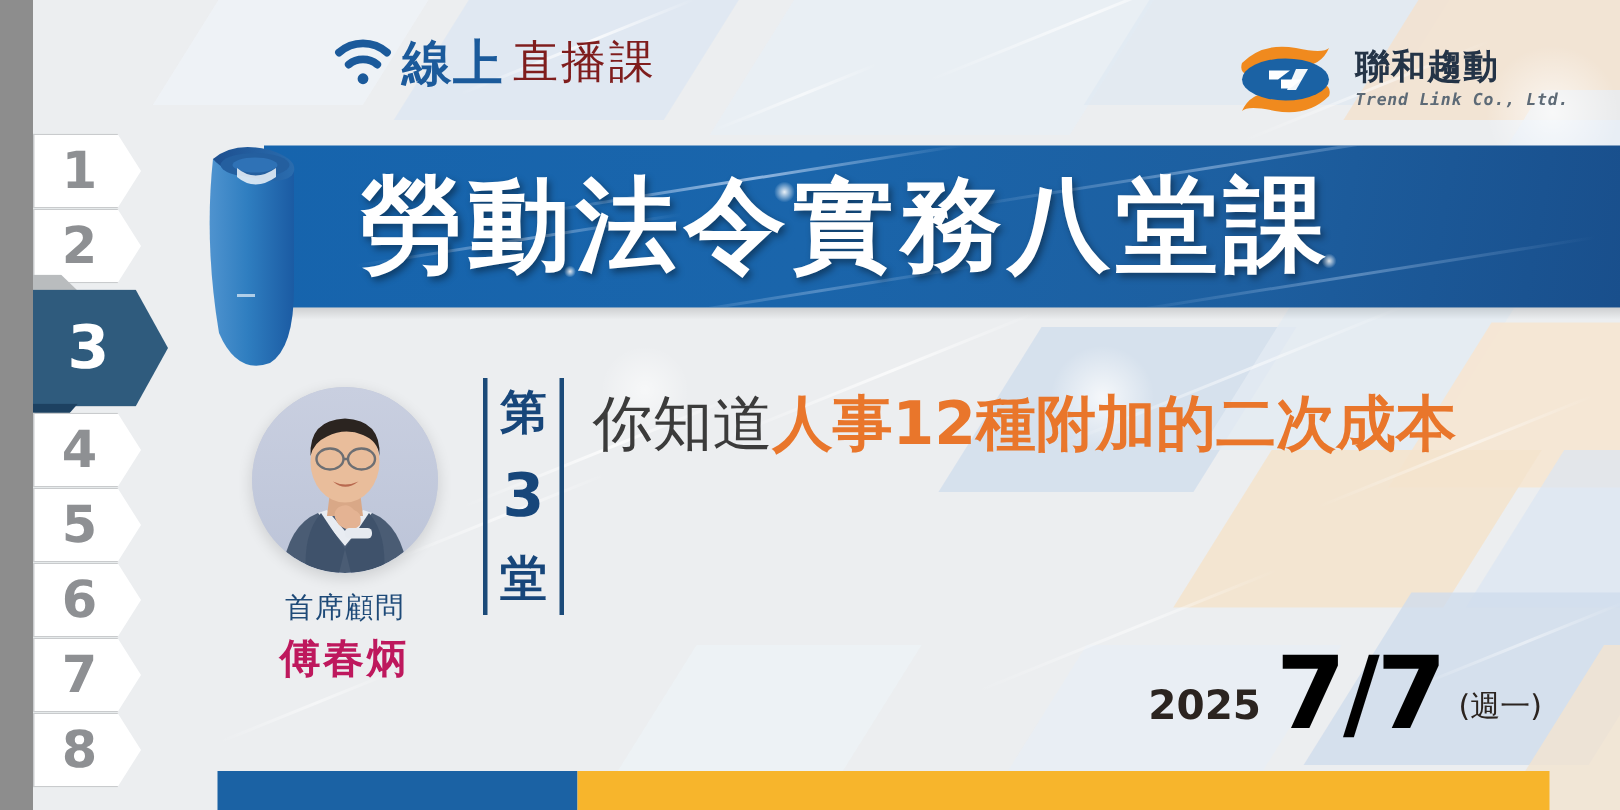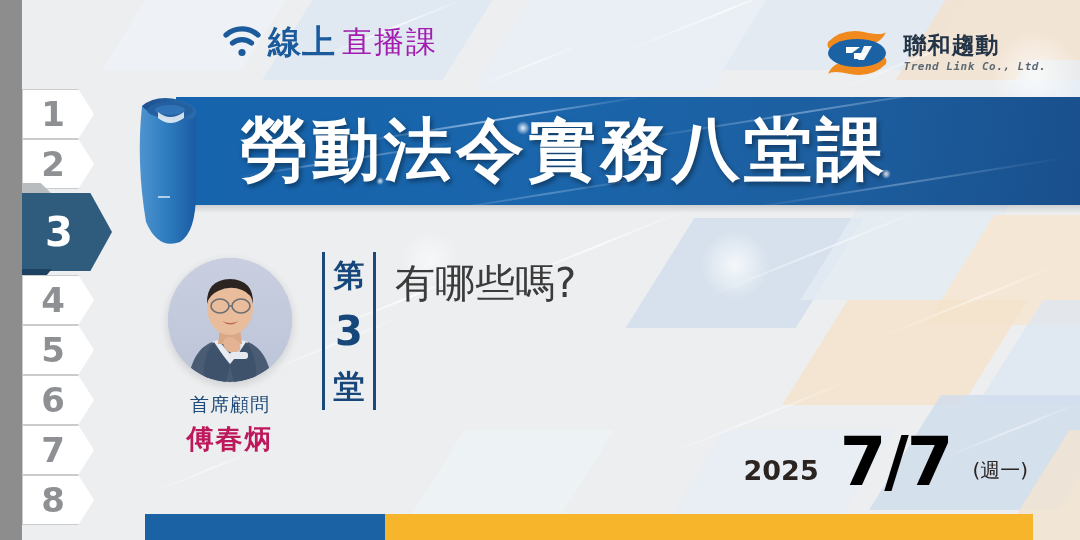--- a/index.html
+++ b/index.html
@@ -53,21 +53,21 @@
   .tab.active .foldtop{
     position:absolute;left:0;top:-10px;width:30px;height:11px;
     background:#b9bcbe;clip-path:polygon(0 0,62% 0,100% 100%,0 100%);
   }
 
   
   #live{position:absolute;left:222px;top:24px;display:flex;align-items:flex-end;gap:6px;}
   #wifi{width:40px;height:34px;position:relative;}
   .live-cn{font-family:"DejaVu Sans","Liberation Sans",sans-serif;}
   #live .strong{font-size:33px;font-weight:bold;color:#1b5a9b;letter-spacing:1px;line-height:1;}
-  #live .light{font-size:30px;font-weight:normal;color:#a21caf;letter-spacing:2px;line-height:1;padding-bottom:1px;}
+  #live .light{font-size:30px;font-weight:normal;color:#7f1d1d;letter-spacing:2px;line-height:1;padding-bottom:1px;}
 
   
   #ribbon{position:absolute;left:176px;top:97px;width:904px;height:108px;
     background:linear-gradient(100deg,#1664ad 0%,#1a65ab 40%,#1d5fa0 72%,#194f8c 100%);
     overflow:hidden;}
   #ribbon .rline{position:absolute;height:2px;background:linear-gradient(90deg,rgba(255,255,255,0),rgba(170,200,235,.85),rgba(255,255,255,0));transform:rotate(-9deg);}
   #ribbon .dot{position:absolute;border-radius:50%;background:radial-gradient(circle,rgba(255,255,255,.9),rgba(255,255,255,0) 70%);}
   #ribbon-shadow{position:absolute;left:176px;top:205px;width:904px;height:8px;
     background:linear-gradient(180deg,rgba(0,0,0,.13),rgba(0,0,0,0));}
 
@@ -109,21 +109,21 @@
 
   
   #question{position:absolute;left:395px;top:258px;width:660px;
             font-family:"DejaVu Sans",sans-serif;font-size:40px;line-height:1.28;
             color:#3b3b3b;letter-spacing:0px;}
   #question .hl{color:#e9762b;font-weight:bold;}
   #question .ln{white-space:nowrap;}
   #question .ln2{font-weight:normal;}
 
   
-  #date{position:absolute;right:52px;bottom:48px;display:flex;align-items:flex-end;gap:21px;}
+  #date{position:absolute;right:52px;bottom:48px;display:flex;align-items:flex-end;gap:10px;}
   #date .yr{font-family:"DejaVu Sans",sans-serif;font-size:27px;font-weight:bold;color:#2b2420;padding-bottom:6px;letter-spacing:0px;}
   #date .md{font-family:"DejaVu Sans",sans-serif;font-size:67px;font-weight:bold;color:#000000;line-height:.86;letter-spacing:-2px;}
   #date .wk{font-family:"DejaVu Sans",sans-serif;font-size:20px;color:#2b2420;padding-bottom:8px;text-align:center;}
 
   
   #bar-blue{position:absolute;left:145px;bottom:0;width:240px;height:26px;background:#1b62a4;}
   #bar-yellow{position:absolute;left:385px;bottom:0;width:648px;height:26px;background:#f7b52c;}
 </style>
 </head>
 <body>
@@ -311,21 +311,21 @@
     <div class="name">傅春炳</div>
   </div>
 
   <div id="badge">
     <span class="b1">第</span>
     <span class="b2">3</span>
     <span class="b3">堂</span>
   </div>
 
   <div id="question">
-    <div class="ln">有哪些嗎?</div>
+    <div class="ln ln2"><span>你知道</span><span class="hl">人事12種附加的二次成本</span></div>
   </div>
 
   <div id="date">
     <div class="yr">2025</div>
     <div class="md">7/7</div>
     <div class="wk">(週一)</div>
   </div>
 
   <div id="bar-blue"></div>
   <div id="bar-yellow"></div>

